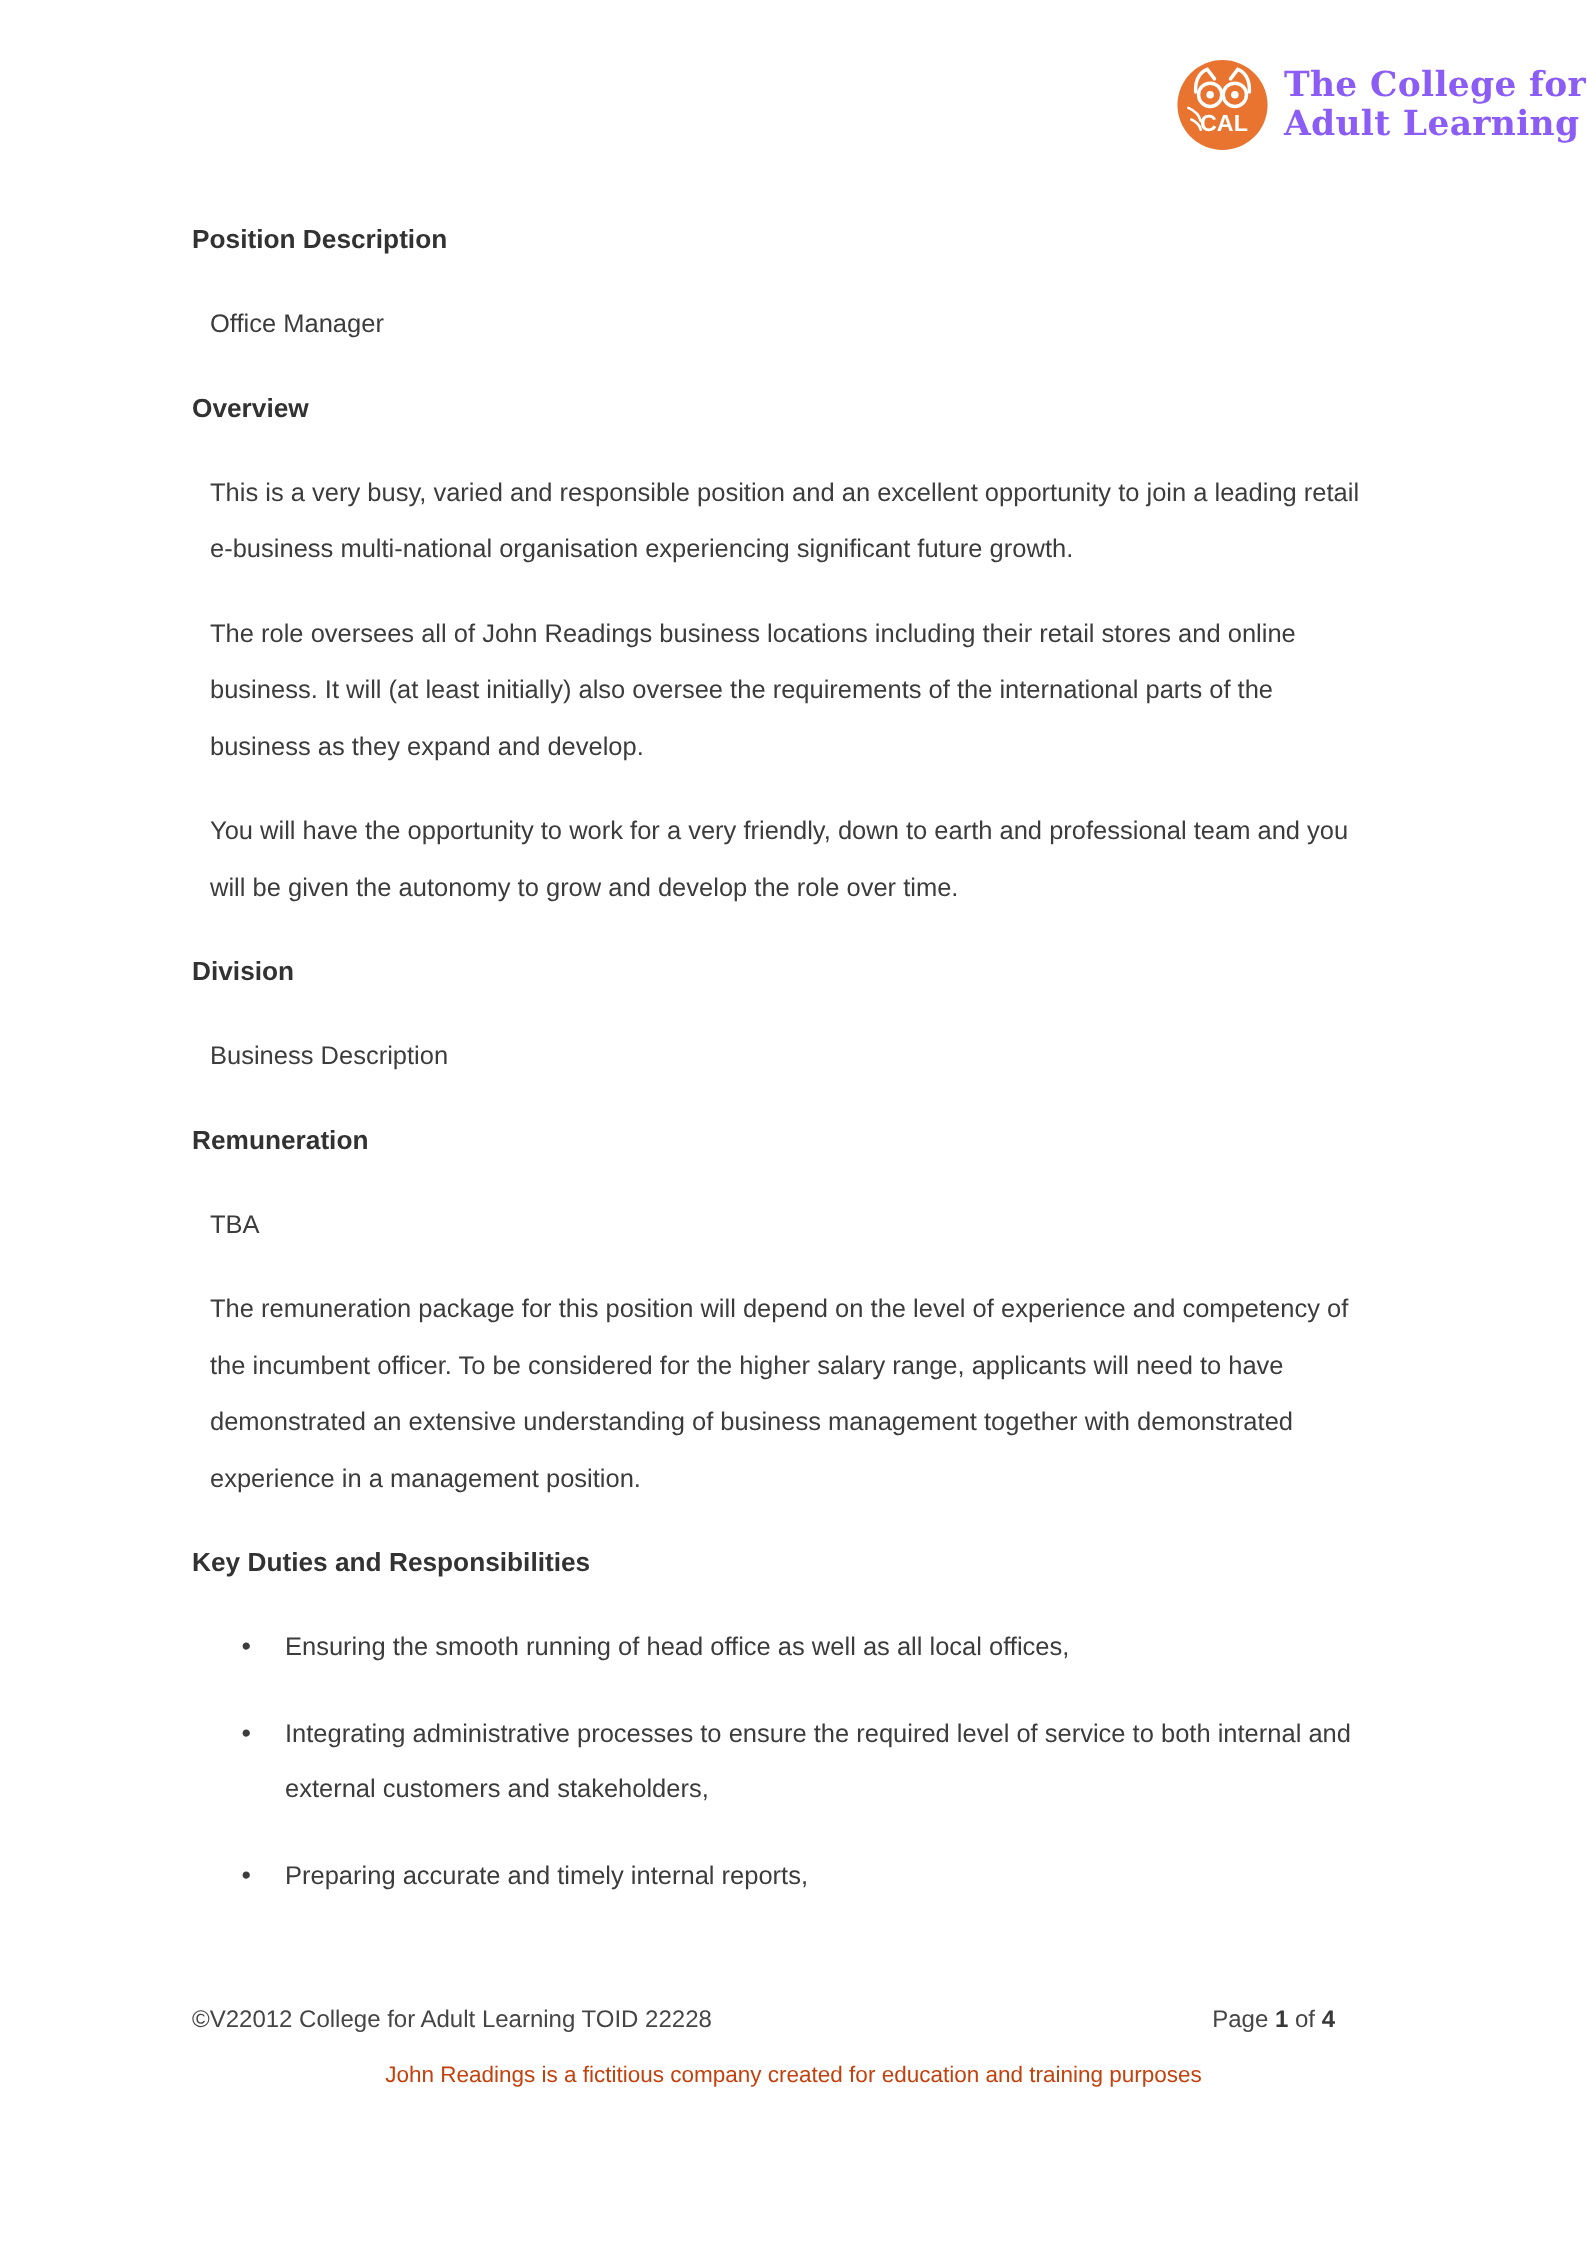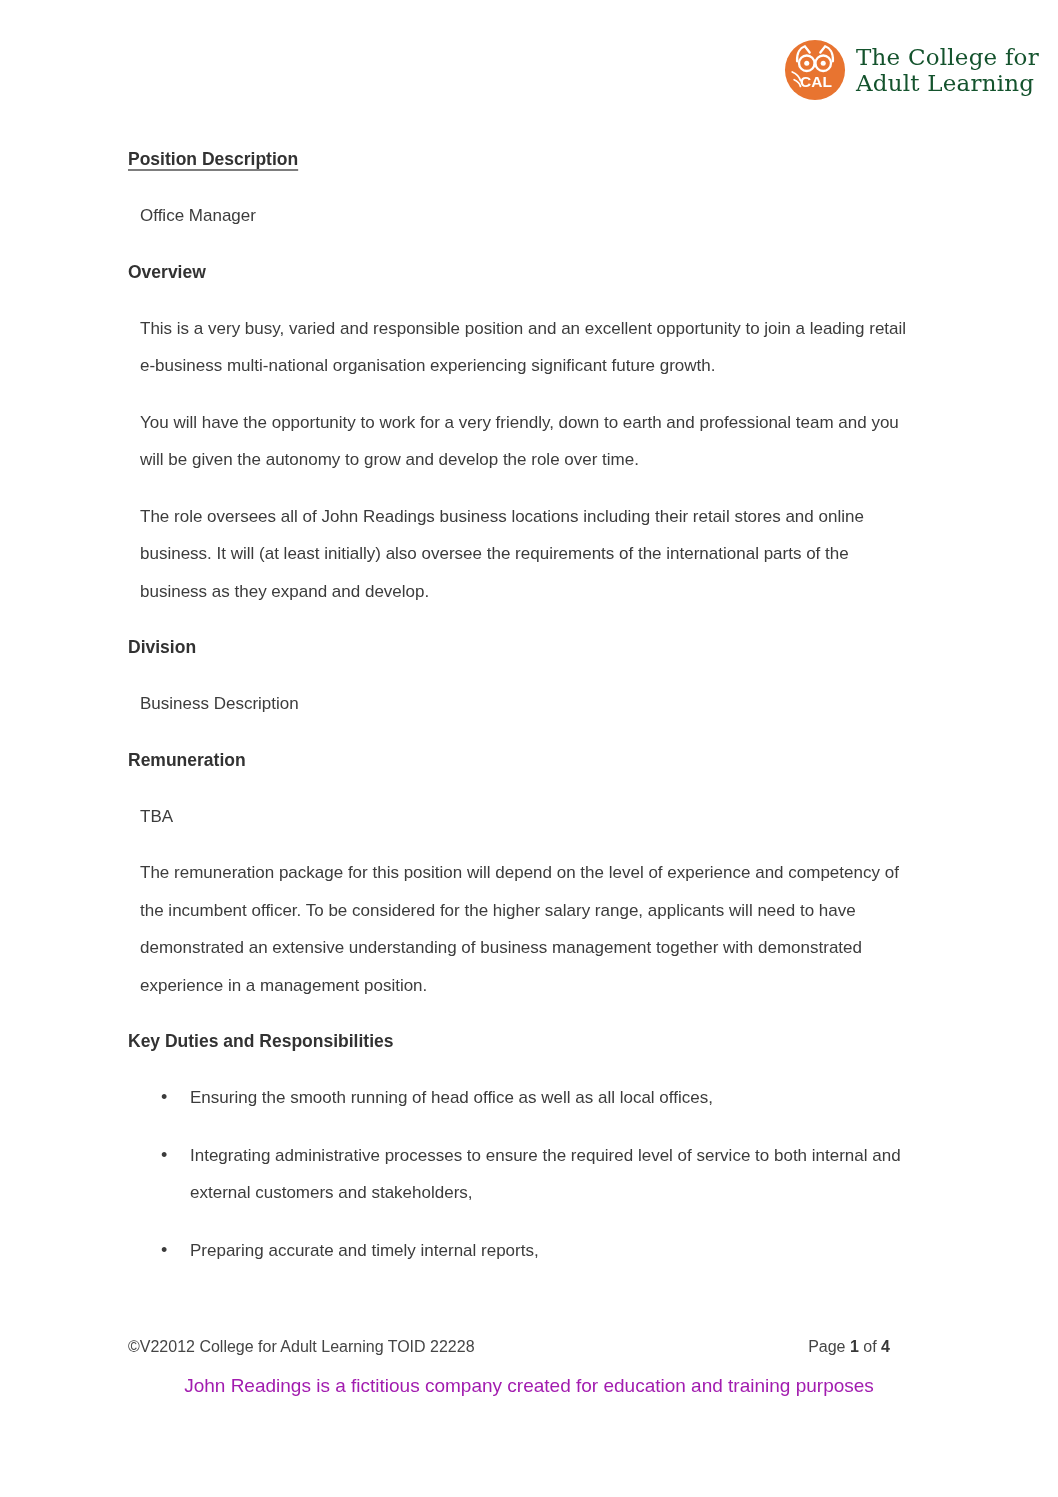--- a/index.html
+++ b/index.html
@@ -11,39 +11,38 @@
     font-family:"Liberation Sans","DejaVu Sans",sans-serif;
     color:#3c3c3c;
     overflow:hidden;
   }
 
   
   .logo { position:absolute; top:39px; left:784px; display:flex; align-items:center; gap:10px; }
   .logo-circle { width:62px; height:62px; display:block; }
   .logo-text {
     font-family:"DejaVu Serif","Liberation Serif",serif;
-    font-weight:400;
+    font-weight:700;
     font-size:23px;
     line-height:26px;
-    color:#14532d;
+    color:#8b5cf6;
     letter-spacing:0.2px;
     white-space:nowrap;
   }
 
   
   .content { position:absolute; left:128px; top:141px; width:788px; }
   .h {
     font-size:17.5px;
     font-weight:bold;
     line-height:37px;
     color:#323232;
     margin:0 0 19px 0;
   }
   .title-underline {
-    text-decoration:underline;
     text-decoration-color:#7d7d7d;
     text-decoration-thickness:1.5px;
     text-underline-offset:4px;
   }
   .p {
     font-size:17px;
     line-height:37.5px;
     margin:0 0 19px 12px;
   }
 
@@ -76,22 +75,22 @@
     color:#454545;
     margin-top:11px;
   }
   .page-indicator b { font-weight:bold; color:#383838; }
   .disclaimer {
     position:absolute;
     left:0;
     top:1375px;
     width:100%;
     text-align:center;
-    font-size:19px;
-    color:#a21caf;
+    font-size:15px;
+    color:#c2410c;
   }
 </style>
 </head>
 <body>
 
 <div class="page">
 
   <div class="logo">
     <svg class="logo-circle" viewBox="0 0 64 64" aria-hidden="true">
       <circle cx="32" cy="32" r="31" fill="#E87430"></circle>
@@ -115,22 +114,22 @@
 
     <div class="h">
       <span class="title-underline">Position Description</span>
     </div>
 
     <div class="p">Office Manager</div>
 
     <div class="h">Overview</div>
 
     <p class="p">This is a very busy, varied and responsible position and an excellent opportunity to join a leading retail e-business multi-national organisation experiencing significant future growth.</p>
+    <p class="p">The role oversees all of John Readings business locations including their retail stores and online business. It will (at least initially) also oversee the requirements of the international parts of the business as they expand and develop.</p>
     <p class="p">You will have the opportunity to work for a very friendly, down to earth and professional team and you will be given the autonomy to grow and develop the role over time.</p>
-    <p class="p">The role oversees all of John Readings business locations including their retail stores and online business. It will (at least initially) also oversee the requirements of the international parts of the business as they expand and develop.</p>
 
     <div class="h">Division</div>
     <div class="p">Business Description</div>
 
     <div class="h">Remuneration</div>
     <div class="p">TBA</div>
 
     <p class="p">The remuneration package for this position will depend on the level of experience and competency of the incumbent officer. To be considered for the higher salary range, applicants will need to have demonstrated an extensive understanding of business management together with demonstrated experience in a management position.</p>
 
     <div class="h">Key Duties and Responsibilities</div>

